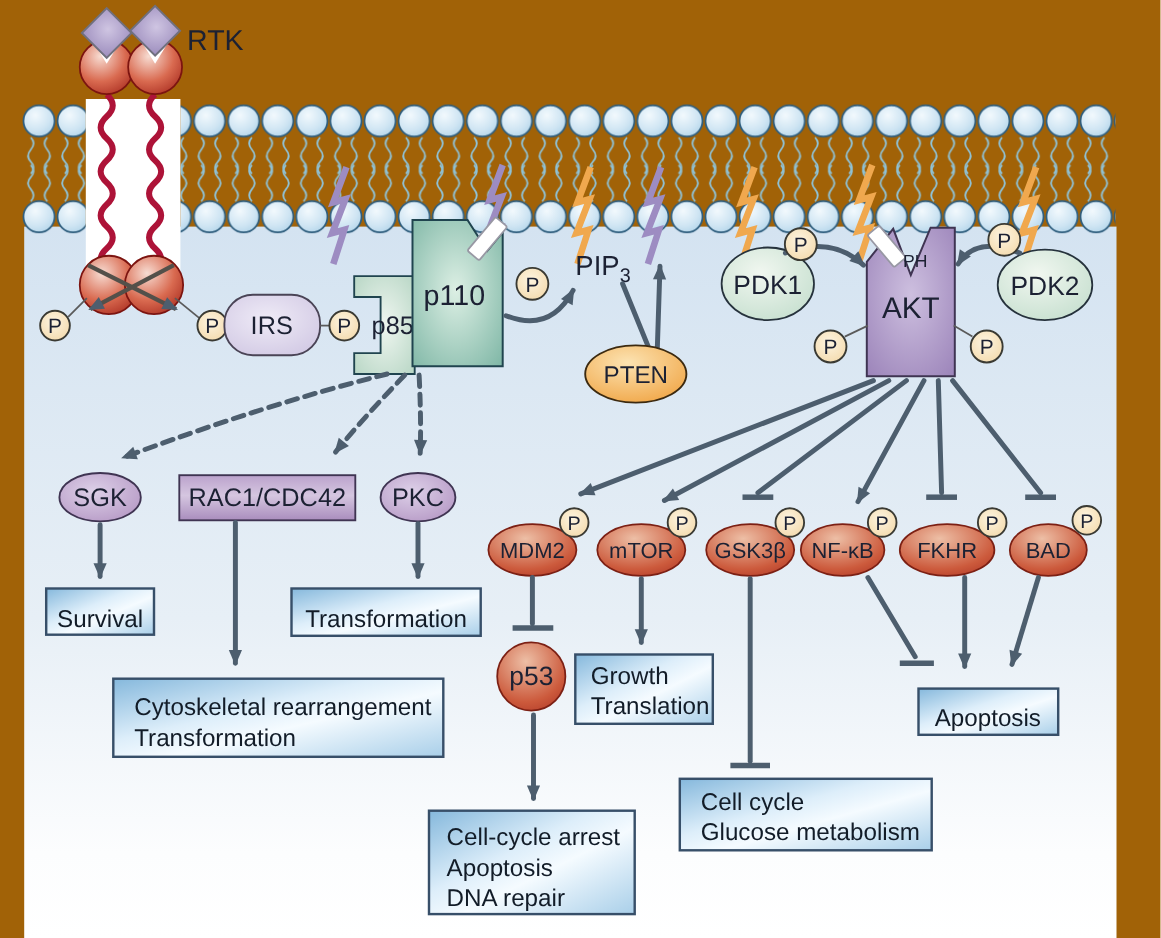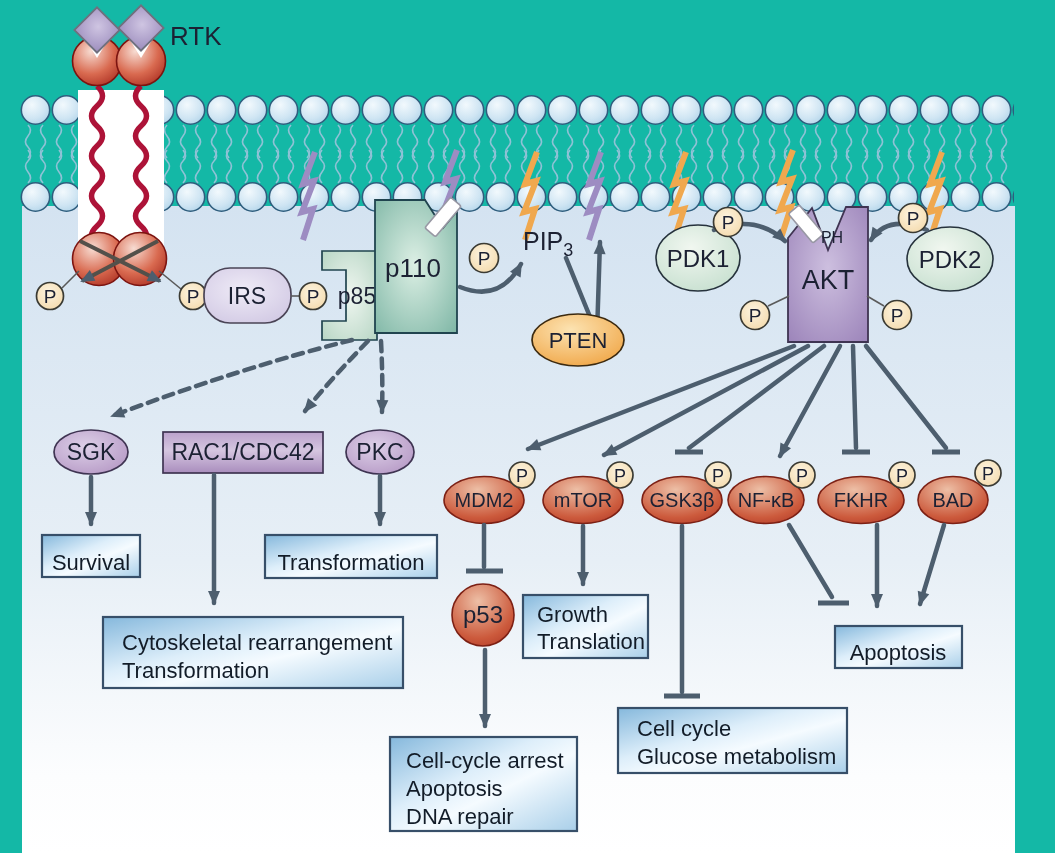--- a/index.html
+++ b/index.html
@@ -1,16 +1,16 @@
 <!DOCTYPE html>
 <html><head>
 <meta charset="utf-8">
 <style>
   html,body{margin:0;padding:0;background:#ffffff;}
-  #stage{position:relative;width:1055px;height:853px;background:#14b8a6;overflow:hidden;
+  #stage{position:relative;width:1055px;height:853px;background:#a16207;overflow:hidden;
          font-family:"Liberation Sans", sans-serif;}
   svg{position:absolute;left:0;top:0;}
   text{font-family:"Liberation Sans", sans-serif;fill:#1c2133;}
   .lbl{fill:#1c2133;}
   .boxlbl{fill:#121c28;}
   .con{stroke:#4d5e6e;stroke-width:4.5;fill:none;stroke-linecap:round;stroke-linejoin:round;}
   .tbar{stroke:#4d5e6e;stroke-width:5;stroke-linecap:butt;}
   .dash{stroke-dasharray:10 7;}
   .thin{stroke:#5a5a5a;stroke-width:1.6;}
   .obox{fill:url(#gBox);stroke:#374f69;stroke-width:2.2;}

